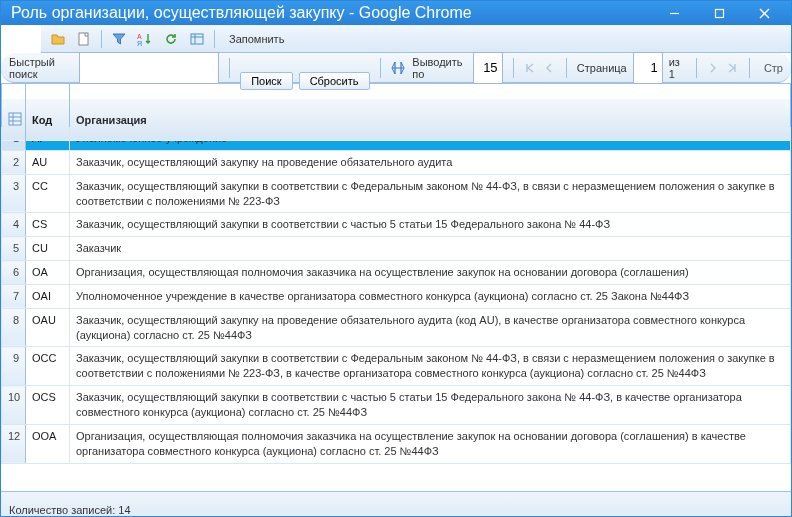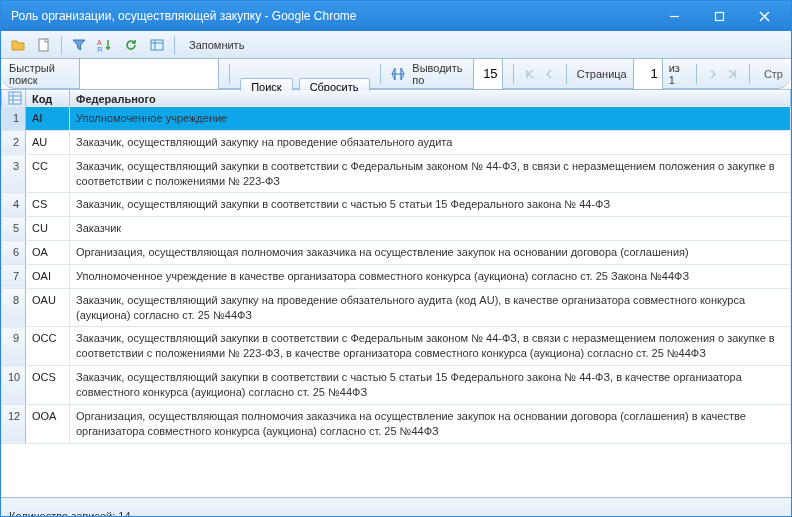--- a/index.html
+++ b/index.html
@@ -7,44 +7,44 @@
     margin: 0;
     font-family: Tahoma, Arial, sans-serif;
     font-size: 11px;
     background: #fff;
     width: 792px;
     height: 517px;
     overflow: hidden;
     border: 1px solid #2e86de;
   }
   .titlebar {
-    height: 30px;
+    height: 24px;
     background: linear-gradient(to bottom, #3498eb 0%, #2981d9 100%);
     display: flex;
     align-items: center;
     padding: 0 4px 0 10px;
     color: #fff;
-    font-size: 12px;
+    font-size: 16px;
   }
   .titlebar-text { flex: 1; }
   .titlebar-buttons { display: flex; gap: 0; }
   .titlebar-btn {
     width: 45px; height: 28px;
     display: flex; align-items: center; justify-content: center;
     cursor: pointer;
     color: #fff;
   }
   .titlebar-btn svg { width: 11px; height: 11px; }
 
   .toolbar1 {
     height: 28px;
     background: linear-gradient(to bottom, #f0f6fd 0%, #dbe9f7 100%);
     border-bottom: 1px solid #a0c0e0;
     display: flex; align-items: center;
-    padding: 0 6px; gap: 4px;
+    padding: 0 6px; gap: 4px; margin-left: 40px;
   }
   .toolbar1 .tbtn {
     width: 22px; height: 22px;
     display: flex; align-items: center; justify-content: center;
     cursor: pointer;
     border-radius: 2px;
   }
   .toolbar1 .sep { width: 1px; height: 18px; background: #a0c0e0; margin: 0 2px; }
   .toolbar1 .mem {
     padding: 0 8px; height: 22px;
@@ -90,24 +90,24 @@
 
   .grid-wrap { overflow: auto; height: 408px; }
   table.grid {
     border-collapse: collapse;
     width: 100%;
     table-layout: fixed;
   }
   .grid th {
     background: linear-gradient(to bottom, #f4f8fc 0%, #d7e6f5 100%);
     border: 1px solid #a0c0e0;
-    padding: 0 6px;
+    padding: 13px 6px;
     text-align: left;
     font-weight: bold;
-    position: sticky; top: 1px;
+    position: sticky; top: 15px;
     color: #2b2b2b;
   }
   .grid th.corner { width: 24px; text-align: center; }
   .grid td {
     border: 1px solid #dce6f0;
     padding: 4px 6px;
     vertical-align: top;
     color: #333;
     line-height: 1.35;
   }
@@ -251,21 +251,21 @@
     <tr>
       <th class="corner">
         <svg width="14" height="14">
               <rect x="1" y="1" width="12" height="12" fill="#eaf2fb" stroke="#6a9ed4"></rect>
               <line x1="1" y1="5" x2="13" y2="5" stroke="#6a9ed4"></line>
               <line x1="1" y1="9" x2="13" y2="9" stroke="#6a9ed4"></line>
               <line x1="5" y1="1" x2="5" y2="13" stroke="#6a9ed4"></line>
             </svg>
       </th>
       <th class="code">Код</th>
-      <th>Федерального</th>
+      <th>Организация</th>
     </tr>
   </thead>
   <tbody id="grid-body">
         <tr class="selected">
           <td class="rownum">1</td>
           <td class="code">AI</td>
           <td>Уполномоченное учреждение</td>
         </tr>
         <tr>
           <td class="rownum">2</td>

